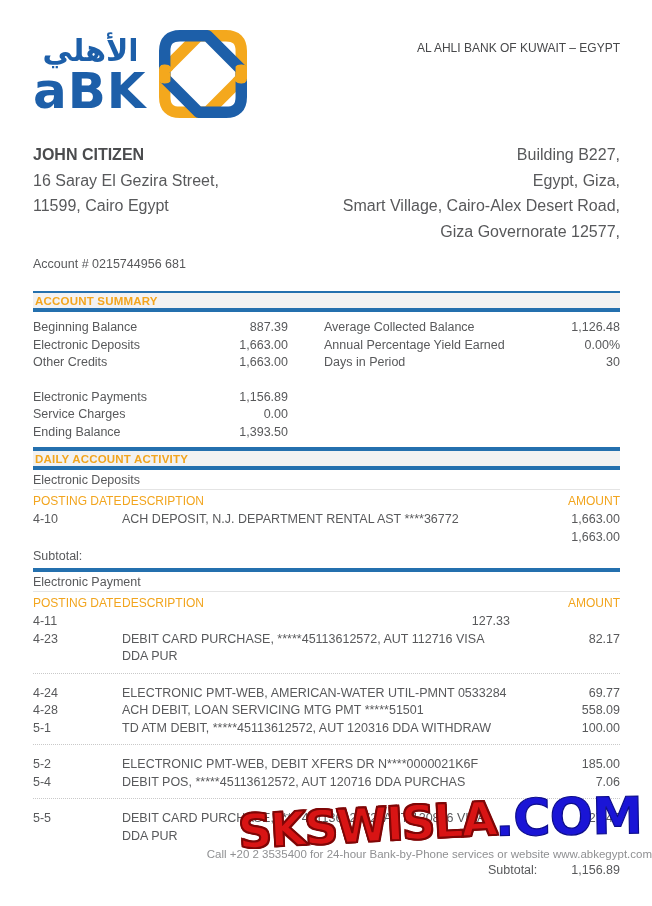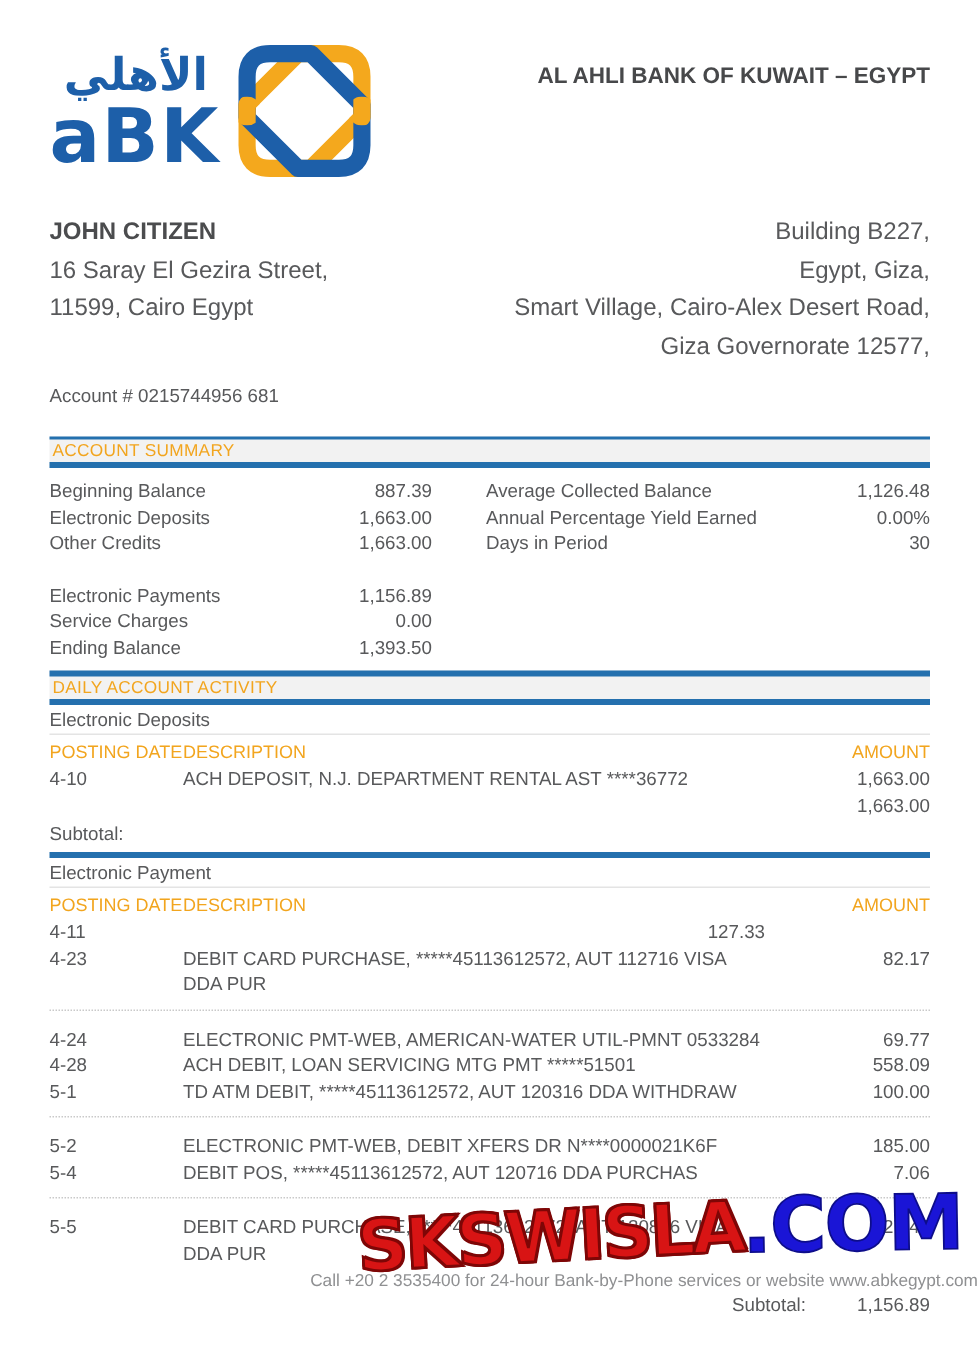--- a/index.html
+++ b/index.html
@@ -14,36 +14,36 @@
     overflow:hidden;
   }
 
   
   .header-row { display:flex; justify-content:space-between; align-items:flex-start; }
   .logo { display:flex; align-items:center; gap:10px; }
   .logo-text { display:flex; flex-direction:column; font-family:"DejaVu Sans", sans-serif; }
   .logo-arabic { color:#1d5fa9; font-size:30px; font-weight:bold; text-align:right; line-height:1.15; padding-right:8px; }
   .logo-latin  { color:#1d5fa9; font-size:50px; font-weight:bold; line-height:0.92; letter-spacing:1px; }
   .logo-mark svg { display:block; }
-  .header-right { text-align:left; font-size:15px; font-weight:bold; color:#47484a; line-height:1.7; margin-top:8px; }
+  .header-right { text-align:left; font-size:12px; font-weight:normal; color:#47484a; line-height:1.7; margin-top:8px; }
 
   
   .customer-row { display:flex; justify-content:space-between; margin-top:24px; font-size:16px; line-height:1.6; }
   .customer-name { font-weight:bold; color:#4b4c4e; }
   .bank-address { text-align:right; }
   .account-number { margin-top:13px; font-size:12.5px; }
 
   
   .section-bar {
     margin-top:20px;
     background:#f2f2f2;
     border-top:2px solid #2470ae;
     border-bottom:4px solid #2470ae;
     padding:2px 2px 1px 2px;
-    font-size:11.5px; font-weight:normal; color:#f2a51e; letter-spacing:0.2px;
+    font-size:11.5px; font-weight:bold; color:#f2a51e; letter-spacing:0.2px;
   }
   .section-bar.activity { margin-top:0; border-top:4px solid #2470ae; }
 
   
   .summary-body { display:flex; gap:36px; padding:7px 0 6px 0; font-size:12.5px; }
   .summary-col-left  { width:255px; }
   .summary-col-right { flex:1; }
   .srow { display:flex; justify-content:space-between; line-height:17.5px; }
   .srow-spacer { height:17px; }
 

